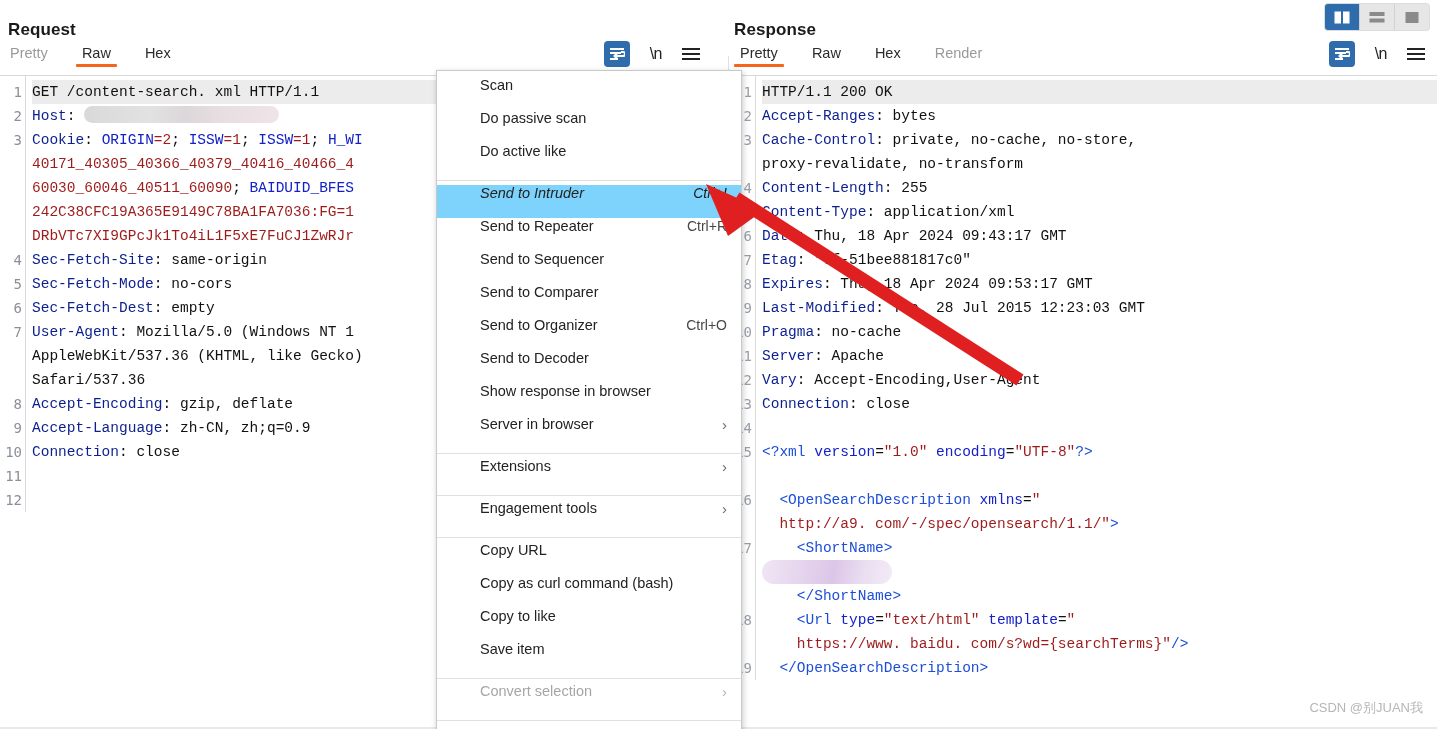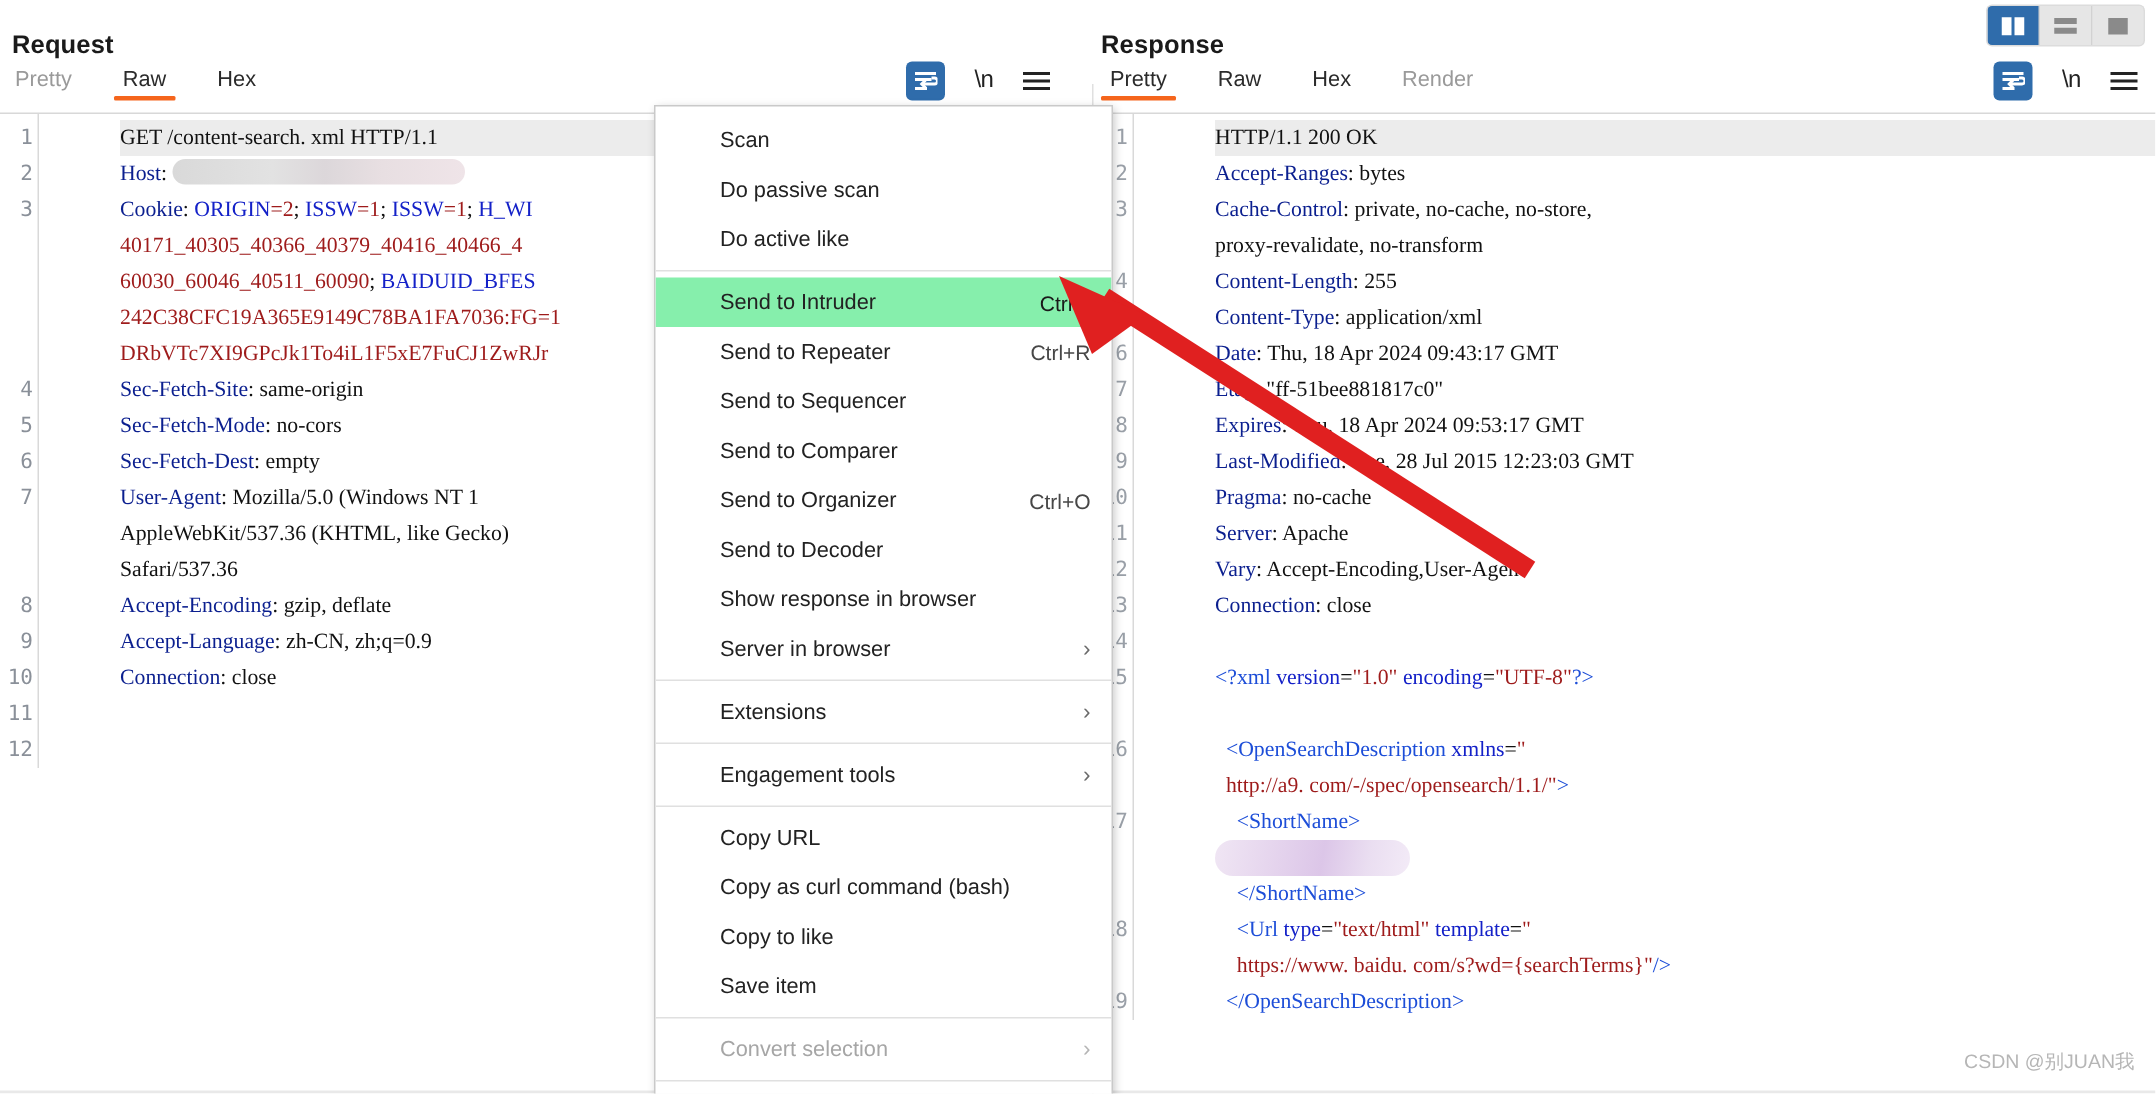--- a/index.html
+++ b/index.html
@@ -124,26 +124,25 @@
     user-select: none;
     border-right: 1px solid #d9d9d9;
     background: #fff;
   }
   .gutter div { height: 24px; }
   .gutter div.blank { color: transparent; }
   .code {
     flex: 1 1 auto;
     padding-top: 4px;
     padding-left: 6px;
-    font-family: Liberation Serif, serif;
+    font-family: Liberation Mono, monospace;
     font-size: 14.5px;
     line-height: 24px;
     white-space: pre;
     color: #111;
-    margin-left: 48px;
   }
   .code .ln { height: 24px; }
   .code .ln.first { background: #ececec; }
   .hdr  { color: #0b1f8f; }
   .key  { color: #1421c8; }
   .val  { color: #9e1b1b; }
   .tagp { color: #1d4ed8; }
   .attr { color: #1421c8; }
   .str  { color: #9e1b1b; }
   .plain{ color: #111; }
@@ -178,27 +177,27 @@
     box-shadow: 1px 2px 6px rgba(0,0,0,0.22);
     padding-top: 6px;
     z-index: 40;
     overflow: hidden;
     height: 659px;
   }
   .mi {
     position: relative;
     height: 33px;
     display: flex;
-    align-items: center;
+    align-items: flex-start;
     padding: 0 14px 0 43px;
     font-size: 14.5px;
     color: #222;
     white-space: nowrap;
   }
-  .mi.sel { background: #86efac; }
+  .mi.sel { background: #7dd3fc; font-style: italic; }
   .mi.disabled { color: #a6a6a6; }
   .mi .accel {
     margin-left: auto;
     color: #474747;
     font-size: 14px;
     padding-left: 18px;
   }
   .mi.sel .accel { color: #1a1a1a; }
   .mi .chev {
     margin-left: auto;

